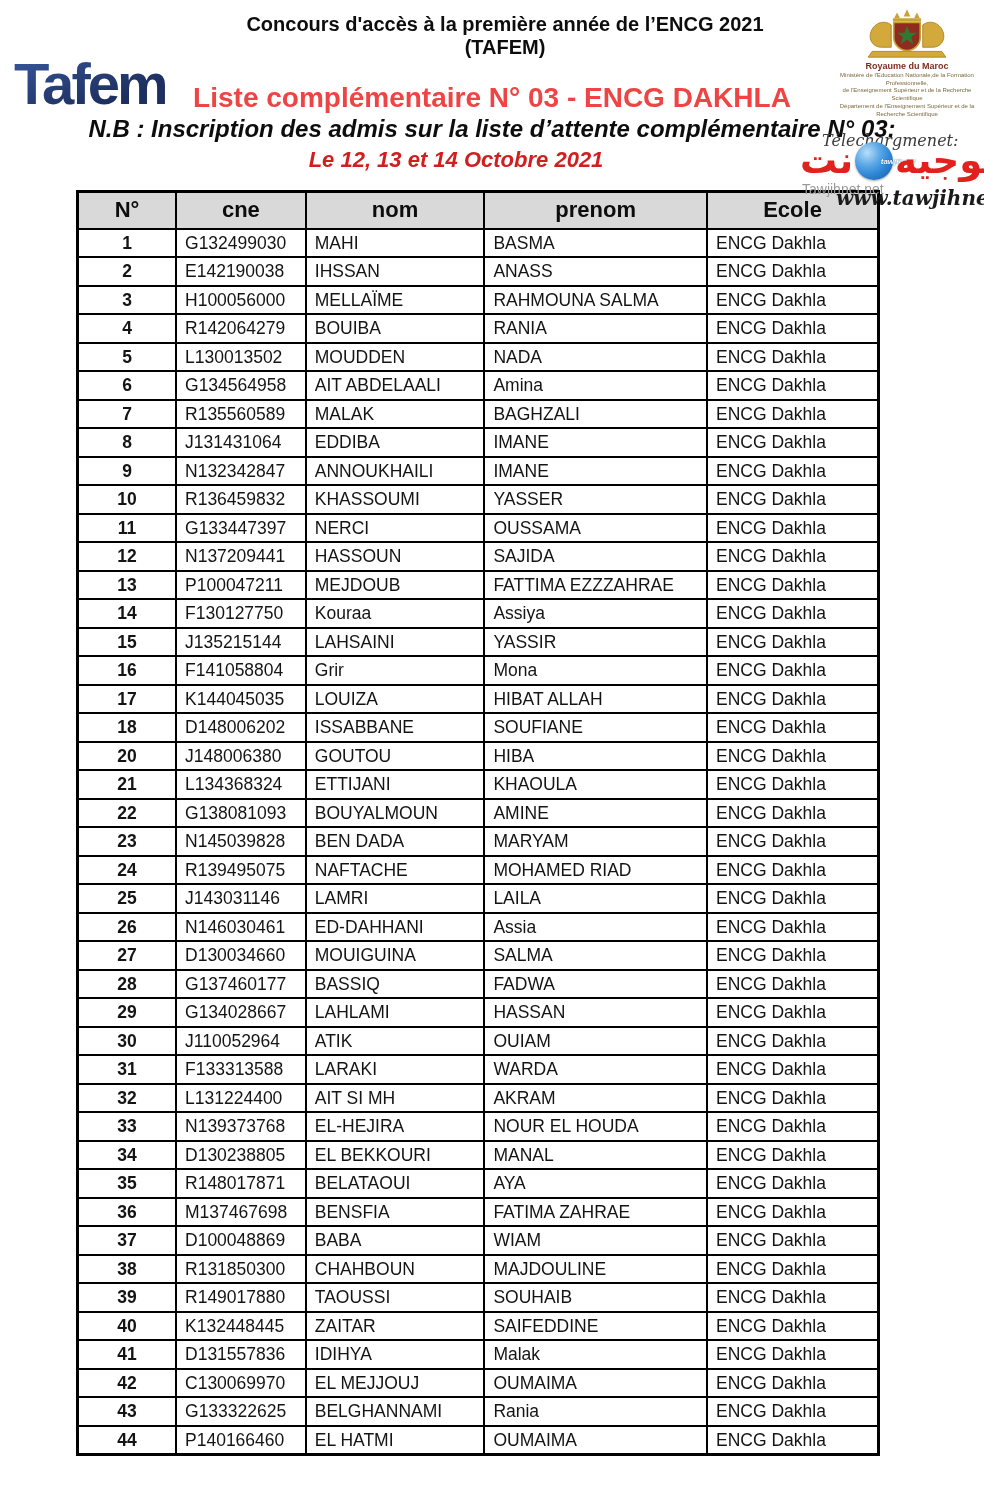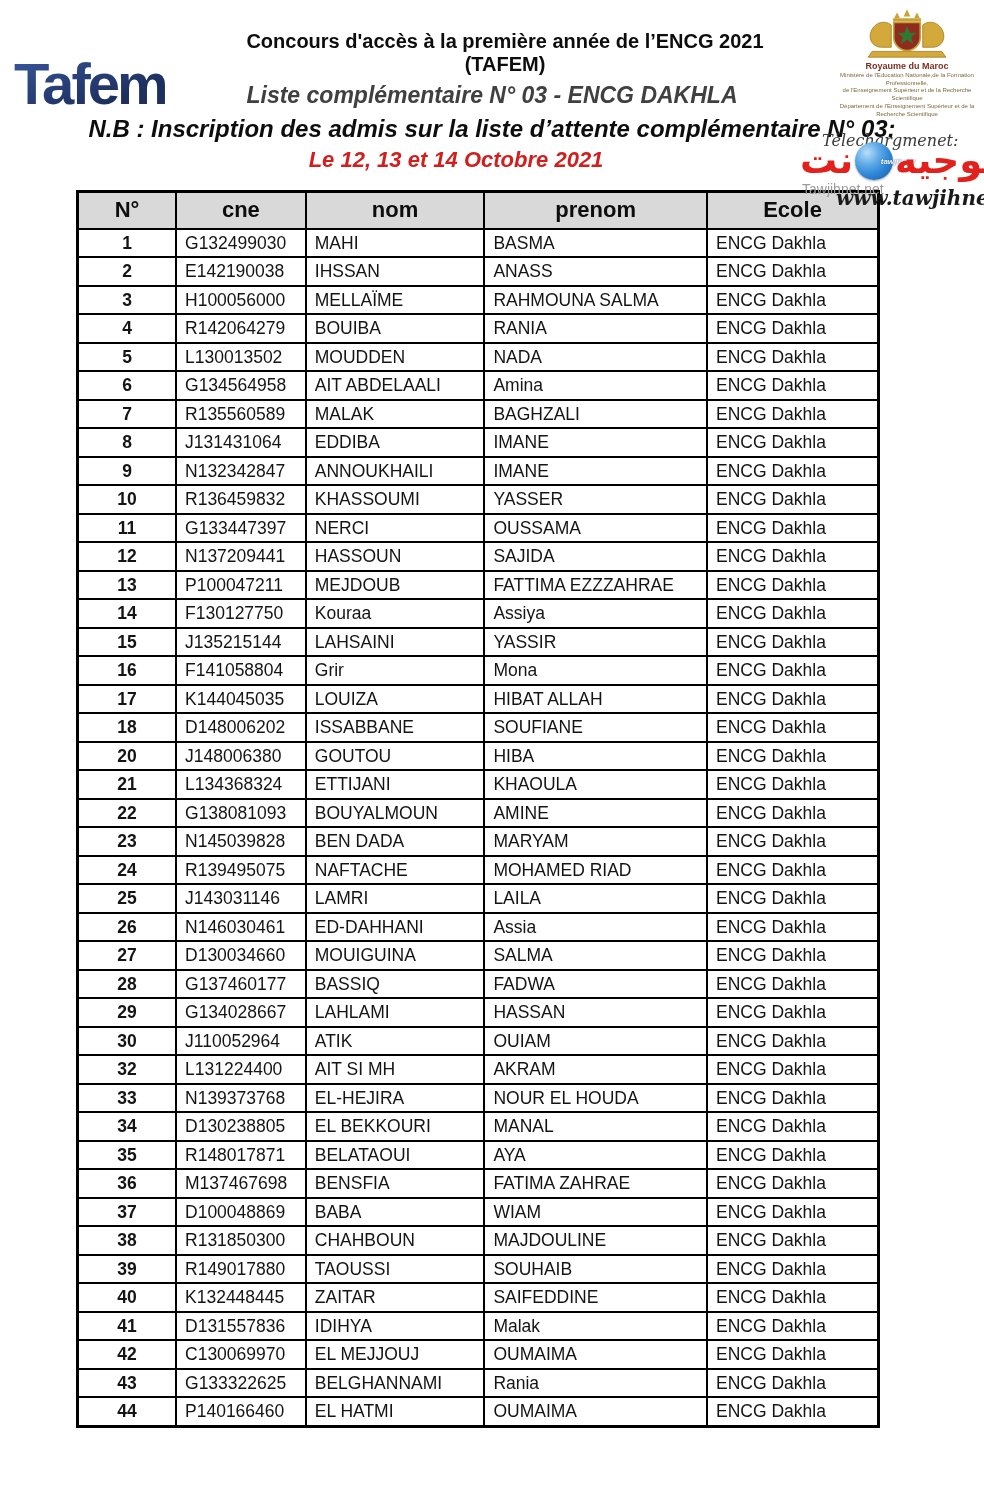--- a/index.html
+++ b/index.html
@@ -25,33 +25,33 @@
   .tafem-logo{
     position:absolute;left:14px;top:2px;
     font-size:58px;font-weight:bold;letter-spacing:-3px;
     background:linear-gradient(160deg,#3a5aa0 0%,#1d2f5e 70%);
     -webkit-background-clip:text;background-clip:text;
     color:var(--logo-navy);
     margin-top:48px;
     -webkit-text-fill-color:transparent;
   }
   .doc-title{
-    position:absolute;left:205px;top:30px;width:600px;
+    position:absolute;left:205px;top:13px;width:600px;
     text-align:center;font-size:20px;font-weight:bold;color:#0d0d0d;
   }
   .emblem-block{
     position:absolute;left:830px;top:8px;width:154px;
     text-align:center;line-height:1.2;
   }
   .emblem-block svg{display:block;margin:0 auto;}
   .royaume{font-size:9px;font-weight:bold;color:var(--royaume-maroon);margin-top:1px;}
   .ministry{font-size:6px;color:var(--ministry-brown);line-height:1.3;}
   .subtitle{
     position:absolute;left:0;top:82px;width:984px;text-align:center;
-    font-size:23px;font-weight:bold;font-style:italic;color:#404040;
+    font-size:28px;font-weight:bold;color:#ef4444;
   }
   .note{
     position:absolute;left:0;top:115px;width:984px;text-align:center;
     font-size:24px;font-weight:bold;font-style:italic;color:#0d0d0d;
   }
   .dates{
     position:absolute;left:0;top:147px;width:912px;text-align:center;
     font-size:22px;font-weight:bold;font-style:italic;color:var(--date-red);
   }
   .download-label{
@@ -373,20 +373,27 @@
     <td>ENCG Dakhla</td>
   </tr>
           <tr>
     <td>30</td>
     <td>J110052964</td>
     <td>ATIK</td>
     <td>OUIAM</td>
     <td>ENCG Dakhla</td>
   </tr>
           <tr>
+    <td>31</td>
+    <td>F133313588</td>
+    <td>LARAKI</td>
+    <td>WARDA</td>
+    <td>ENCG Dakhla</td>
+  </tr>
+          <tr>
     <td>32</td>
     <td>L131224400</td>
     <td>AIT SI MH</td>
     <td>AKRAM</td>
     <td>ENCG Dakhla</td>
   </tr>
           <tr>
     <td>33</td>
     <td>N139373768</td>
     <td>EL-HEJIRA</td>

